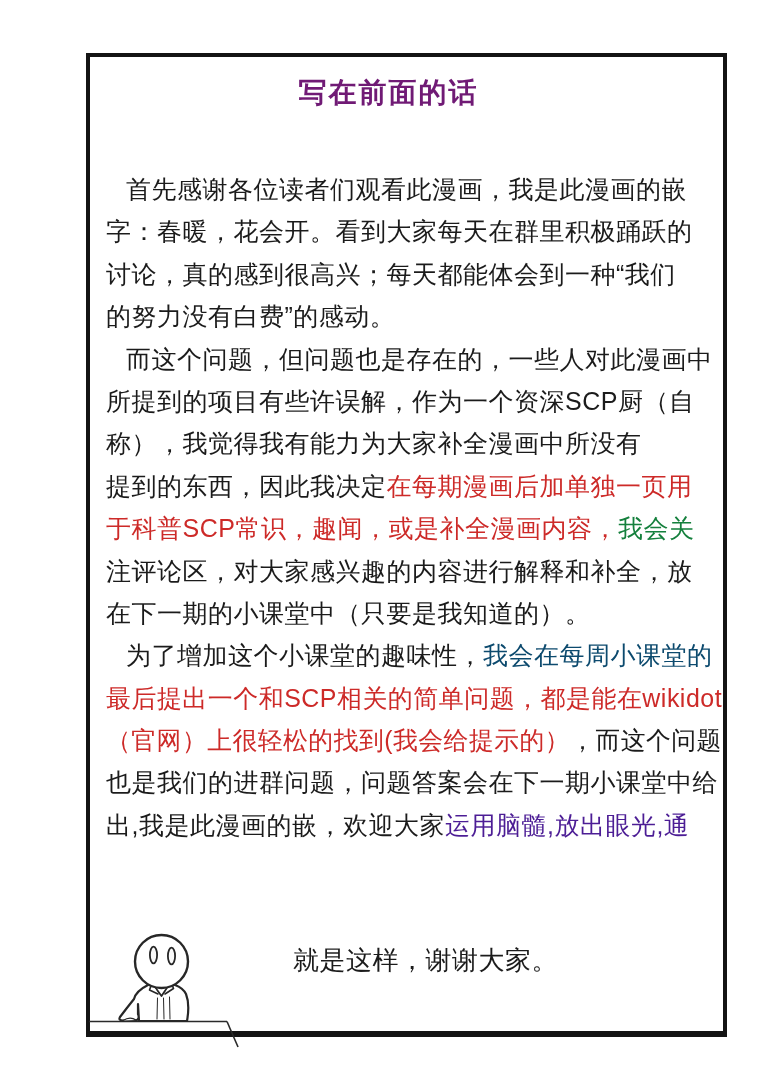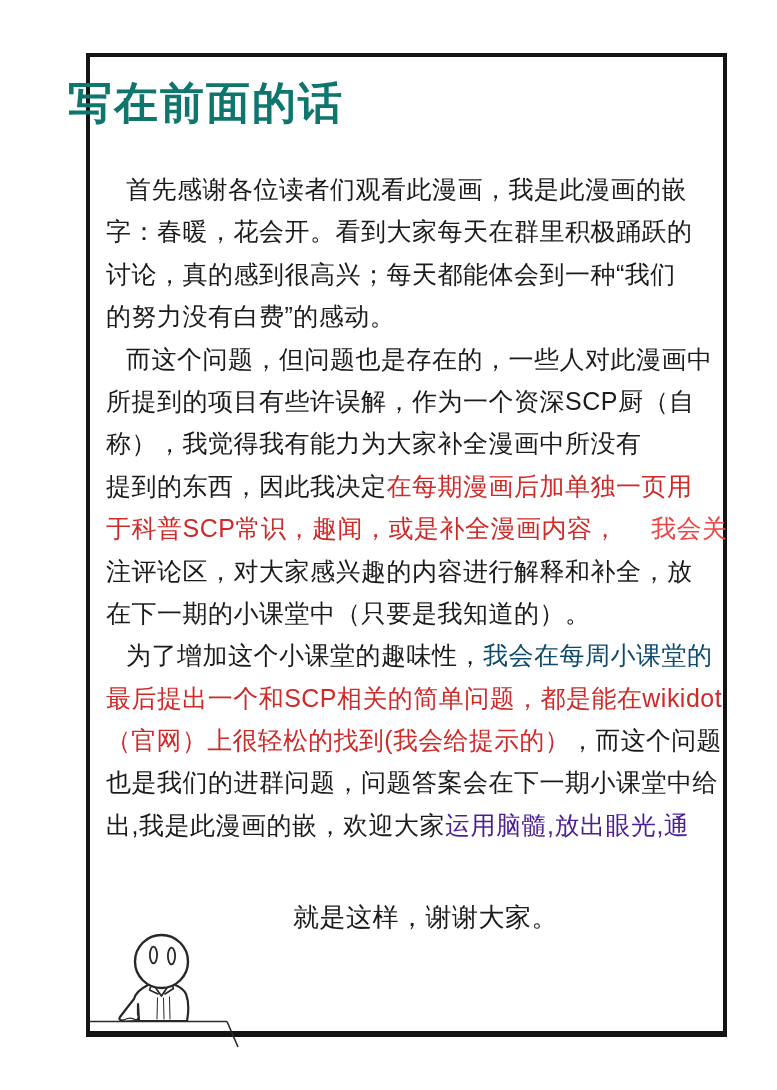--- a/index.html
+++ b/index.html
@@ -17,23 +17,24 @@
     border-style:solid;
     border-color:#141414;
     border-width:4px 4px 6px 4px;
     box-sizing:border-box;
     background:#ffffff;
   }
   .title{
     position:absolute;
     left:86px;top:74px;
     width:641px;
-    font-size:44px;
+    text-align:center;
+    font-size:28px;
     font-weight:bold;
-    color:#0f766e;
+    color:#701a75;
     letter-spacing:2px;
     transform:translateX(-18px);
     white-space:nowrap;
   }
   .intro-text{
     position:absolute;
     left:106px;top:168px;
     width:616px;
   }
   .pline{
@@ -44,21 +45,21 @@
     white-space:nowrap;
     font-weight:500;
   }
   .pline.indent{padding-left:20px;}
   .pline-inner{
     display:inline-block;
     transform-origin:left center;
   }
   .closing{
     position:absolute;
-    left:293px;top:900px;
+    left:293px;top:943px;
     font-size:26px;
     letter-spacing:0.5px;
     color:#1b1b1b;
     font-weight:500;
     white-space:nowrap;
   }
   .mascot{
     position:absolute;
     left:86px;top:924px;
     width:170px;height:130px;
@@ -74,21 +75,21 @@
 
 <div class="intro-text">
     <div class="pline indent"><span class="pline-inner"><span style="color: rgb(27, 27, 27);">首先感谢各位读者们观看此漫画，我是此漫画的嵌</span></span></div>
     <div class="pline"><span class="pline-inner"><span style="color: rgb(27, 27, 27);">字：春暖，花会开。看到大家每天在群里积极踊跃的</span></span></div>
     <div class="pline"><span class="pline-inner"><span style="color: rgb(27, 27, 27);">讨论，真的感到很高兴；每天都能体会到一种“我们</span></span></div>
     <div class="pline"><span class="pline-inner"><span style="color: rgb(27, 27, 27);">的努力没有白费”的感动。</span></span></div>
     <div class="pline indent"><span class="pline-inner"><span style="color: rgb(27, 27, 27);">而这个问题，但问题也是存在的，一些人对此漫画中</span></span></div>
     <div class="pline"><span class="pline-inner"><span style="color: rgb(27, 27, 27);">所提到的项目有些许误解，作为一个资深SCP厨（自</span></span></div>
     <div class="pline"><span class="pline-inner"><span style="color: rgb(27, 27, 27);">称），我觉得我有能力为大家补全漫画中所没有</span></span></div>
     <div class="pline"><span class="pline-inner"><span style="color: rgb(27, 27, 27);">提到的东西，因此我决定</span><span style="color: rgb(205, 42, 40);">在每期漫画后加单独一页用</span></span></div>
-    <div class="pline"><span class="pline-inner"><span style="color: rgb(205, 42, 40);">于科普SCP常识，趣闻，或是补全漫画内容，</span><span style="color: #ef4444; margin-left: 33px;">我会关</span></span></div>
+    <div class="pline"><span class="pline-inner"><span style="color: rgb(205, 42, 40);">于科普SCP常识，趣闻，或是补全漫画内容，</span><span style="color: #15803d;">我会关</span></span></div>
     <div class="pline"><span class="pline-inner"><span style="color: rgb(27, 27, 27);">注评论区，对大家感兴趣的内容进行解释和补全，放</span></span></div>
     <div class="pline"><span class="pline-inner"><span style="color: rgb(27, 27, 27);">在下一期的小课堂中（只要是我知道的）。</span></span></div>
     <div class="pline indent"><span class="pline-inner"><span style="color: rgb(27, 27, 27);">为了增加这个小课堂的趣味性，</span><span style="color: #0c4a6e;">我会在每周小课堂的</span></span></div>
     <div class="pline"><span class="pline-inner" style="transform: scaleX(0.998);"><span style="color: rgb(205, 42, 40);">最后提出一个和SCP相关的简单问题，都是能在wikidot</span></span></div>
     <div class="pline"><span class="pline-inner" style="transform: scaleX(0.992);"><span style="color: rgb(205, 42, 40);">（官网）上很轻松的找到(我会给提示的）</span><span style="color: rgb(27, 27, 27);">，而这个问题</span></span></div>
     <div class="pline"><span class="pline-inner"><span style="color: rgb(27, 27, 27);">也是我们的进群问题，问题答案会在下一期小课堂中给</span></span></div>
     <div class="pline"><span class="pline-inner"><span style="color: rgb(27, 27, 27);">出,我是此漫画的嵌，欢迎大家</span><span style="color: #4c1d95;">运用脑髓,放出眼光,通</span></span></div>
   </div>
 
 <div class="closing">就是这样，谢谢大家。</div>

